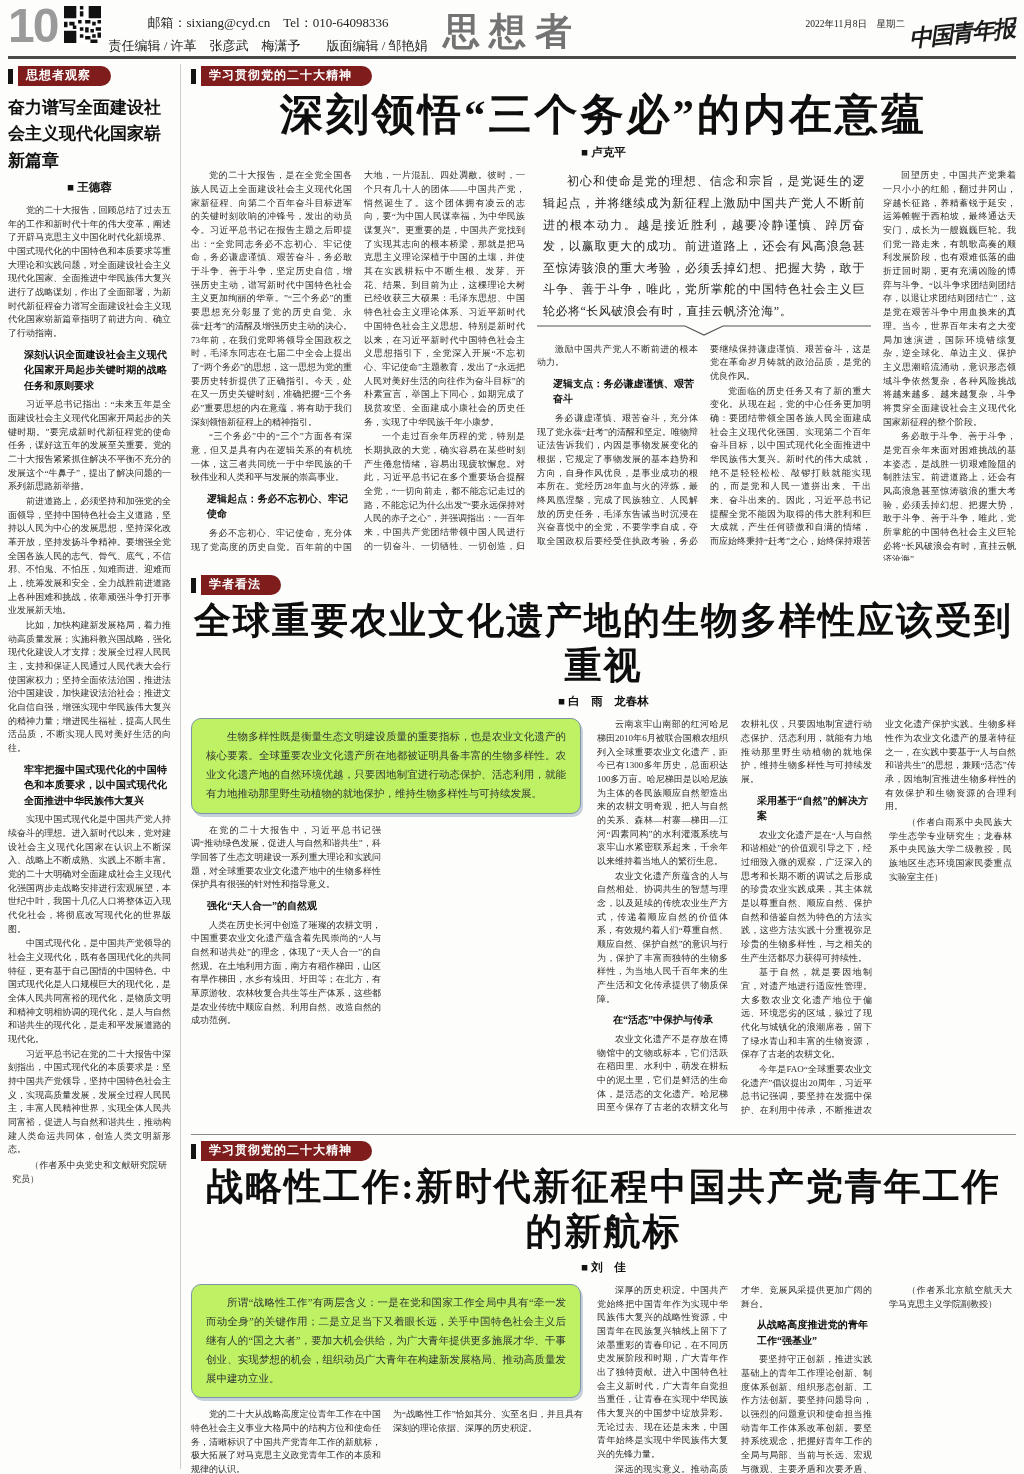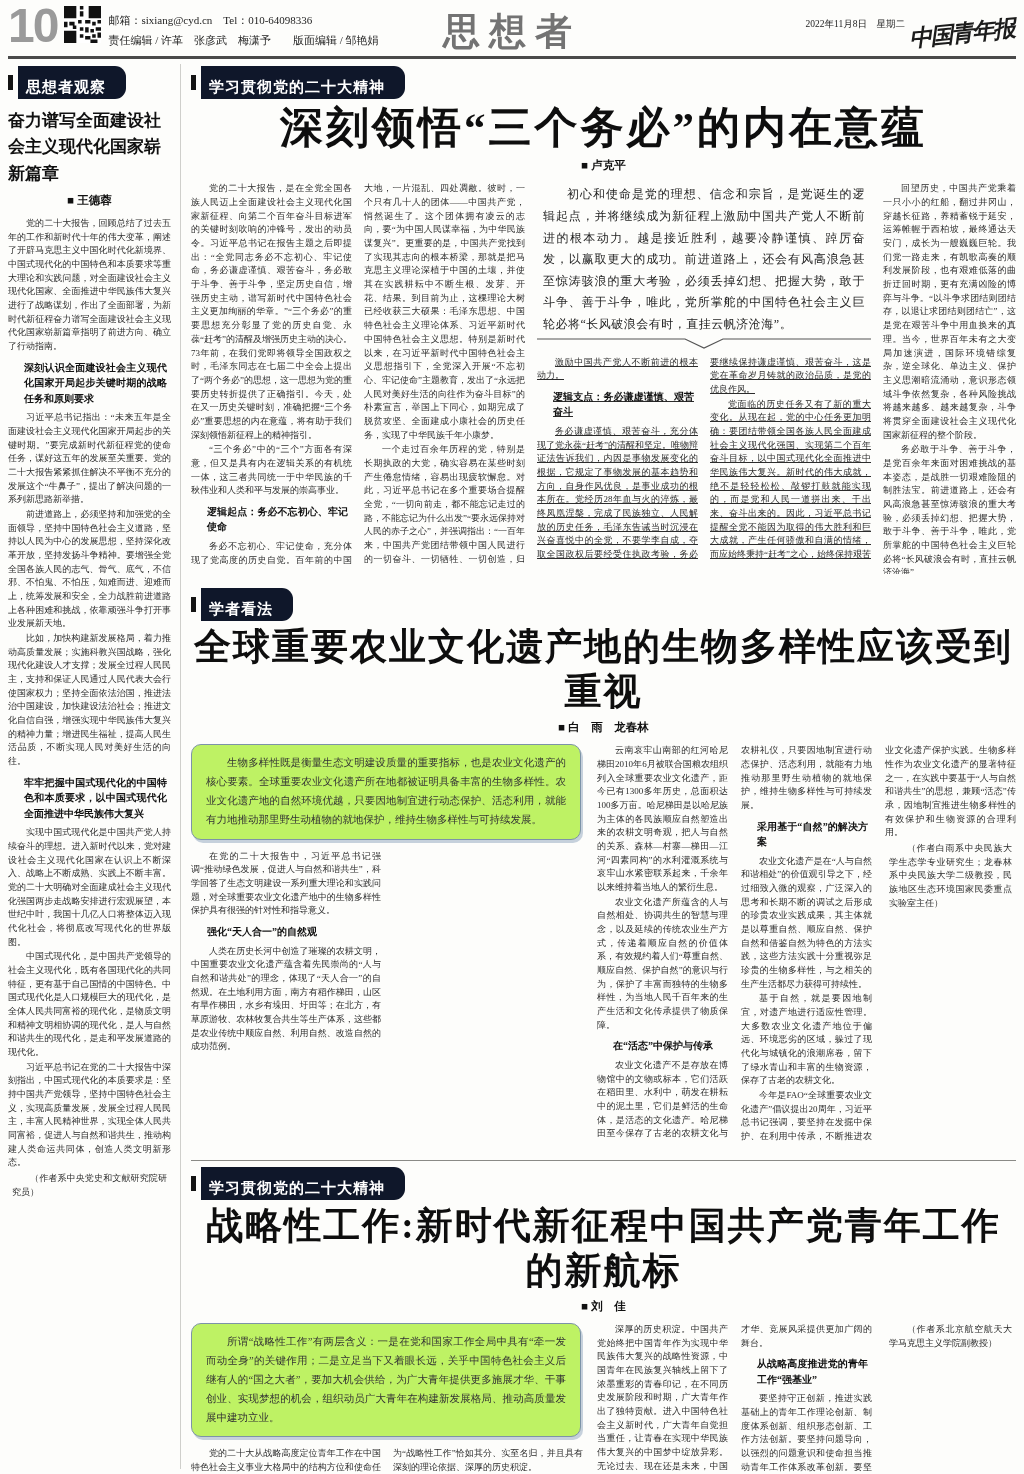--- a/index.html
+++ b/index.html
@@ -5,57 +5,57 @@
   html,body{margin:0;padding:0;background:#e9e8e4;}
   .page{width:1024px;height:1474px;background:#fdfdfb;overflow:hidden;box-sizing:border-box;
         padding:6px 8px 0 8px;margin:0 auto;position:relative;
         font-family:"Liberation Serif","DejaVu Serif",serif;color:#222;}
   
   .hdr{position:relative;height:50px;border-bottom:3px solid #4a4a4a;}
   .hdr-left{display:flex;gap:7px;align-items:flex-start;}
   .pageno{font-size:48px;line-height:.85;font-weight:700;color:#9a9a9a;
           font-family:"Liberation Sans",sans-serif;letter-spacing:-2px;}
   .qr{width:37px;height:37px;flex:none;}
-  .hdr-info{font-size:11px;line-height:1.8;color:#1d1d1d;padding-top:5px;white-space:nowrap;}
+  .hdr-info{font-size:13px;line-height:1.8;color:#1d1d1d;padding-top:5px;white-space:nowrap;text-align:center;}
   .masthead{position:absolute;top:1px;left:50%;transform:translateX(-50%);
             font-size:37px;font-weight:900;letter-spacing:9px;color:#737373;}
   .hdr-right{position:absolute;right:2px;top:12px;display:flex;gap:4px;}
   .date{font-size:9.5px;color:#222;}
   .logo{font-size:23px;font-weight:700;font-style:italic;letter-spacing:-2px;
         transform:rotate(-6deg);color:#1c1c1c;}
   
   .content{display:flex;gap:10px;margin-top:5px;}
   .sidebar{width:163px;flex:none;border-right:1px solid #cfcfcb;padding-right:9px;
            height:1405px;overflow:hidden;}
   .main{flex:1;min-width:0;}
   
   .kick{display:flex;align-items:center;gap:5px;margin:2px 0 4px;}
   .kickbar{width:5px;height:15px;background:#141414;flex:none;}
-  .kicktab{background:#0f172a;color:#fff;font-size:15px;font-weight:700;
-           padding:12px 20px 2px 8px;border-radius:0 11px 11px 0;letter-spacing:1px;
+  .kicktab{background:#7f1d1d;color:#fff;font-size:12px;font-weight:700;
+           padding:1px 20px 2px 8px;border-radius:0 11px 11px 0;letter-spacing:1px;
            font-family:"Liberation Sans",sans-serif;white-space:nowrap;}
   
   .flow{font-size:9px;line-height:1.52;text-align:justify;color:#2c2c2c;}
   .fp{margin:0 0 1px;text-indent:2em;}
   .fh{font-size:10px;font-weight:700;margin:6px 0 5px;line-height:1.55;
       padding:0 .4em 0 1.6em;color:#111;}
   .fe{margin:2px 4px 0;text-indent:2em;font-weight:400;}
   
   .sb-hl{font-size:17px;font-weight:900;line-height:1.55;margin:9px 0 4px;color:#101010;}
   .by{text-align:center;font-size:11.5px;font-weight:700;margin:6px 0 9px;color:#111;}
   
   .ma-hl{font-size:43px;font-weight:900;text-align:center;letter-spacing:3px;
          margin:1px 0 0;line-height:1.15;color:#0e0e0e;}
   .hl2{font-size:37px;font-weight:900;text-align:center;letter-spacing:2px;
        margin:2px 0 0;line-height:1.2;color:#0e0e0e;}
   .ma-body{display:flex;gap:12px;height:392px;overflow:hidden;}
   .cols2{column-count:2;column-gap:12px;column-fill:auto;height:100%;overflow:hidden;}
   .ma-left{width:334px;flex:none;}
   .ma-mid{width:334px;flex:none;display:flex;flex-direction:column;}
-  .ma-mid .cols2{height:auto;flex:1;text-decoration:underline;}
+  .ma-mid .cols2{height:auto;flex:1;}
   .ma-right{flex:1;overflow:hidden;}
   .pq{font-size:12px;line-height:1.8;letter-spacing:.5px;text-align:justify;
       padding:2px 6px 0;text-indent:2em;color:#1f1f1f;}
   .pqdiv{display:block;margin:1px 0 6px;}
   
   .leadbox{border:1.5px solid #7d93a8;border-radius:10px;padding:9px 14px;
            font-size:10.5px;line-height:1.8;text-indent:2em;color:#333;
            box-shadow:2px 3px 0 #c6d1dc;background:#bef264;margin:0 2px 10px 0;text-align:justify;}
   
   .section2{margin-top:14px;}

